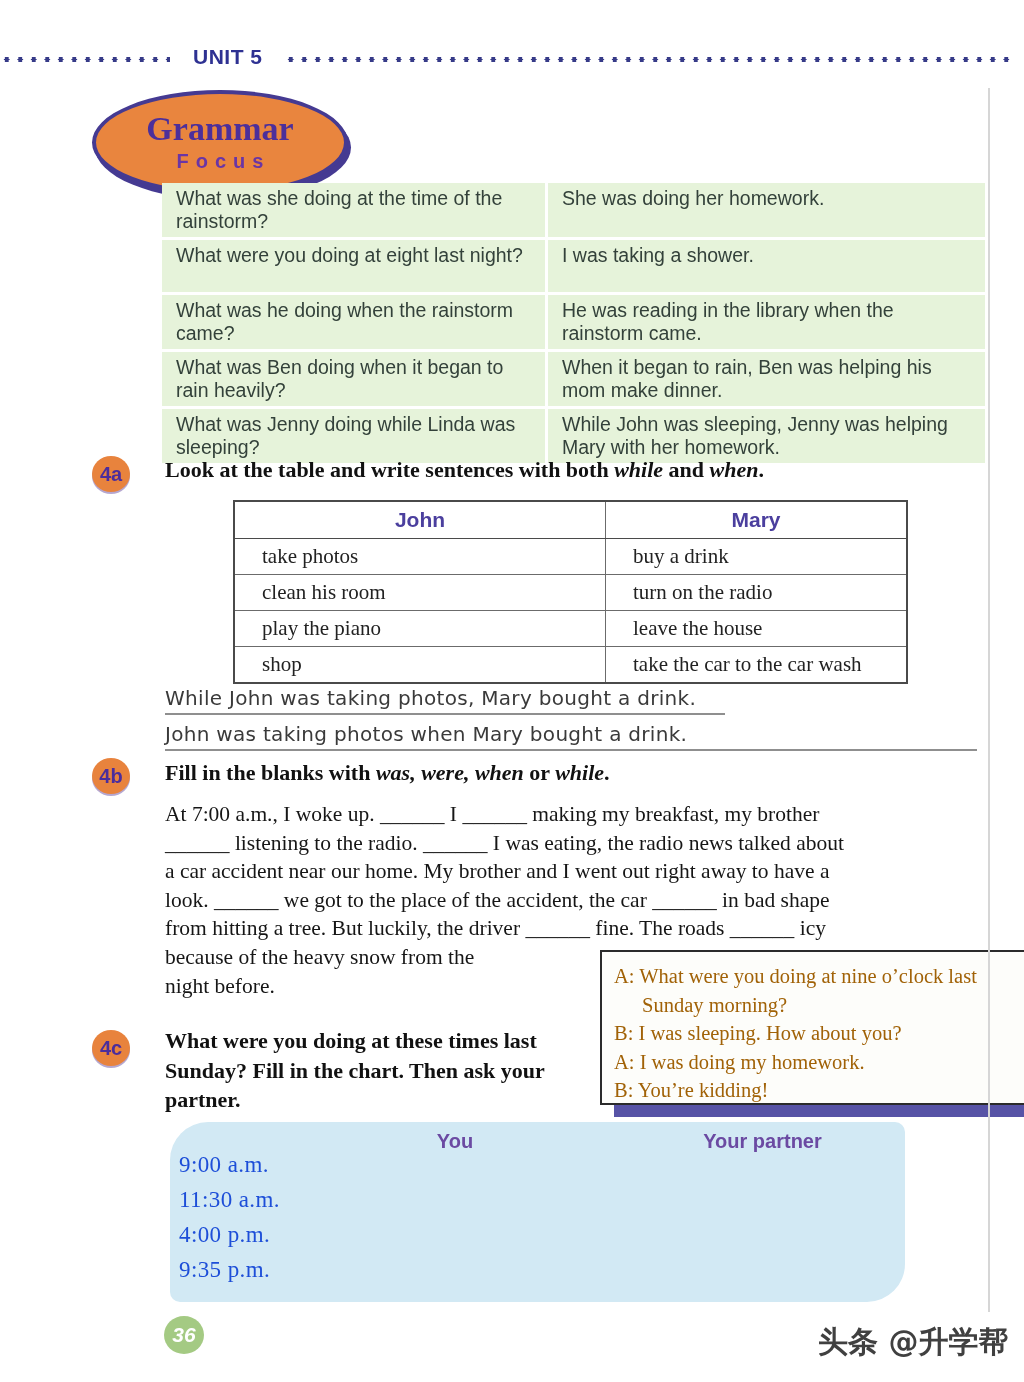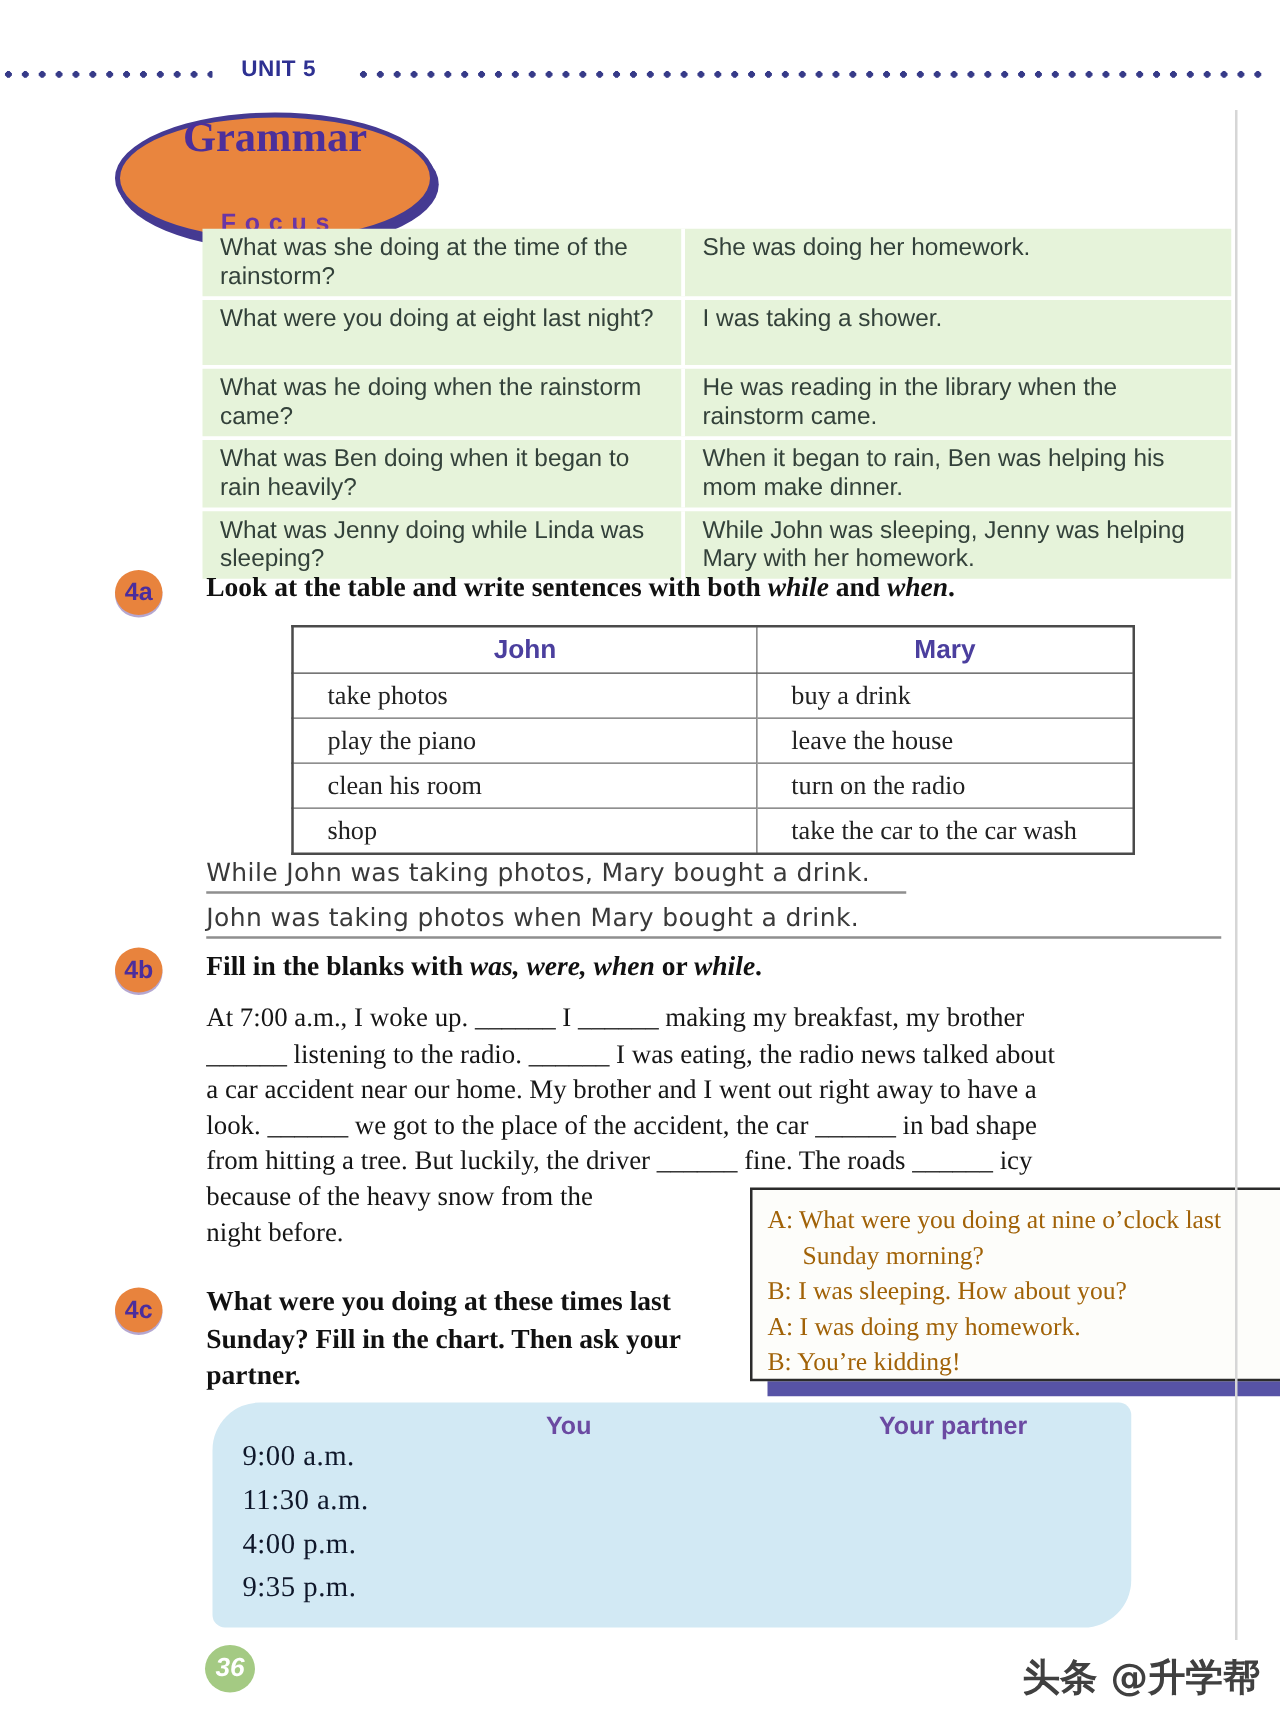--- a/index.html
+++ b/index.html
@@ -10,29 +10,29 @@
   
   .dots{
     position:absolute;height:7px;top:56px;
     background-image:radial-gradient(circle 2.6px at 50% 50%, #363a88 98%, transparent 100%);
     background-size:13.5px 7px;background-repeat:repeat-x;
   }
   #dots-left{left:0;width:170px;}
   #dots-right{left:284px;width:730px;}
   #unit-label{
     position:absolute;left:193px;top:45px;
-    font-family:"Liberation Sans",sans-serif;font-weight:bold;font-size:18px;
+    font-family:"Liberation Sans",sans-serif;font-weight:bold;font-size:21px;
     color:#2e3192;letter-spacing:.5px;
   }
   
   #grammar-focus{
     position:absolute;left:92px;top:90px;width:248px;height:97px;
     background:#e9853e;border:4px solid #453a92;border-radius:50%;
     box-shadow:3px 5px 0 0 #453a92;
-    display:flex;flex-direction:column;align-items:center;justify-content:space-between;
+    display:flex;flex-direction:column;align-items:center;justify-content:center;
   }
   #grammar-focus .t1{
     font-family:"Liberation Serif",serif;font-weight:bold;font-size:34px;color:#4c2f9b;line-height:34px;
   }
   #grammar-focus .t2{
     font-family:"Liberation Sans",sans-serif;font-weight:bold;font-size:20px;color:#6a35a5;
     letter-spacing:7px;margin-top:4px;margin-left:7px;
   }
   
   #grammar-table{
@@ -103,21 +103,21 @@
     position:absolute;left:170px;top:1122px;width:735px;height:180px;
     background:#d2e9f4;border-radius:38px 10px 38px 10px;
   }
   .chart-header{
     position:absolute;top:8px;font-family:"Liberation Sans",sans-serif;font-weight:bold;
     font-size:20px;color:#6b4aa2;text-align:center;
   }
   #hdr-you{left:235px;width:100px;}
   #hdr-partner{left:500px;width:185px;}
   .chart-time{
-    position:absolute;left:24px;font-family:"Liberation Serif",serif;font-size:23px;color:#0f172a;
+    position:absolute;left:9px;font-family:"Liberation Serif",serif;font-size:23px;color:#1d4ed8;
     letter-spacing:.4px;
   }
   #time-0{top:30px;}
   #time-1{top:65px;}
   #time-2{top:100px;}
   #time-3{top:135px;}
   
   #page-badge{
     position:absolute;left:164px;top:1316px;width:40px;height:38px;border-radius:50%;
     background:#a4ca83;display:flex;align-items:center;justify-content:center;
@@ -177,26 +177,26 @@
     <tbody>
         <tr>
       <th class="col-l">John</th>
       <th>Mary</th>
     </tr>
     <tr>
       <td class="col-l">take photos</td>
       <td>buy a drink</td>
     </tr>
     <tr>
+      <td class="col-l">clean his room</td>
+      <td>turn on the radio</td>
+    </tr>
+    <tr>
       <td class="col-l">play the piano</td>
       <td>leave the house</td>
-    </tr>
-    <tr>
-      <td class="col-l">clean his room</td>
-      <td>turn on the radio</td>
     </tr>
     <tr>
       <td class="col-l">shop</td>
       <td>take the car to the car wash</td>
     </tr>
   </tbody>
     </table>
 
   <div id="example-1" class="example-line">While John was taking photos, Mary bought a drink.</div>
   <div id="example-2" class="example-line">John was taking photos when Mary bought a drink.</div>

